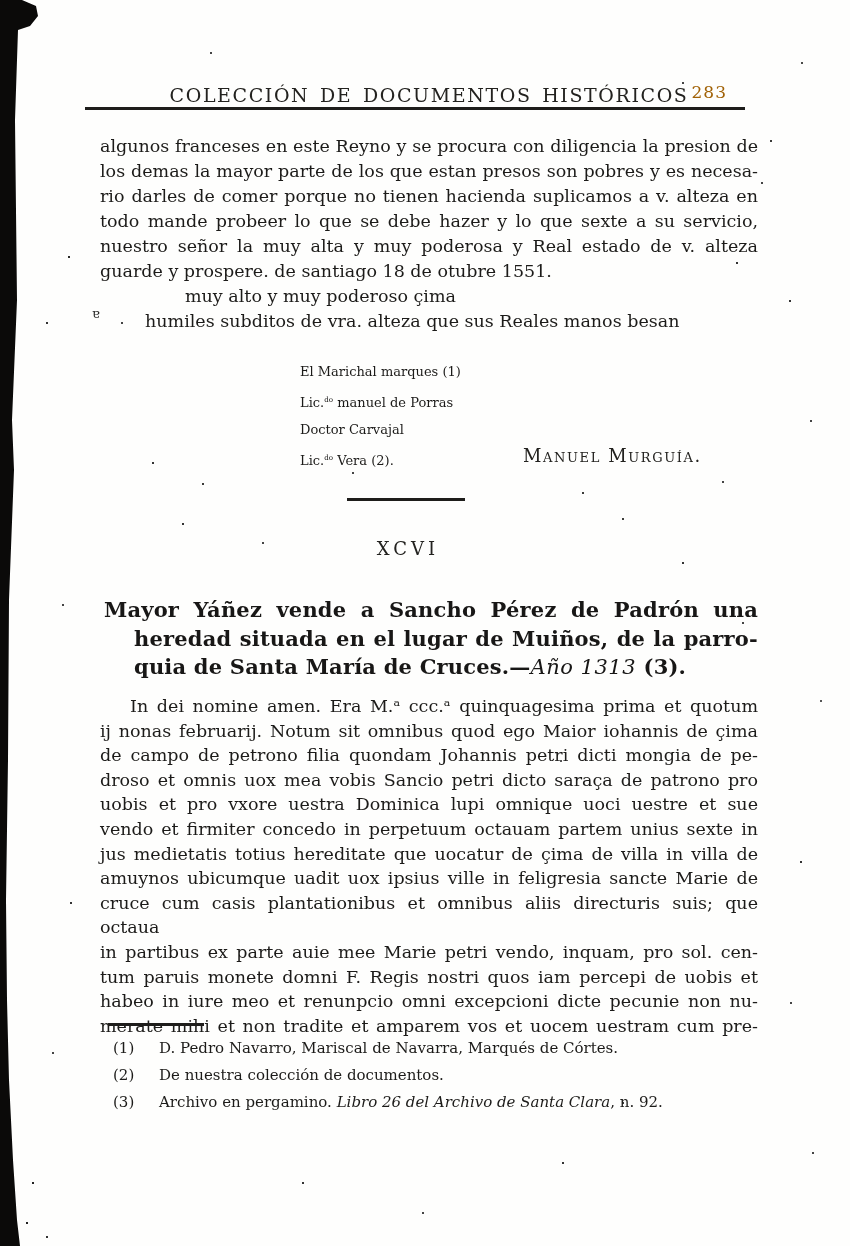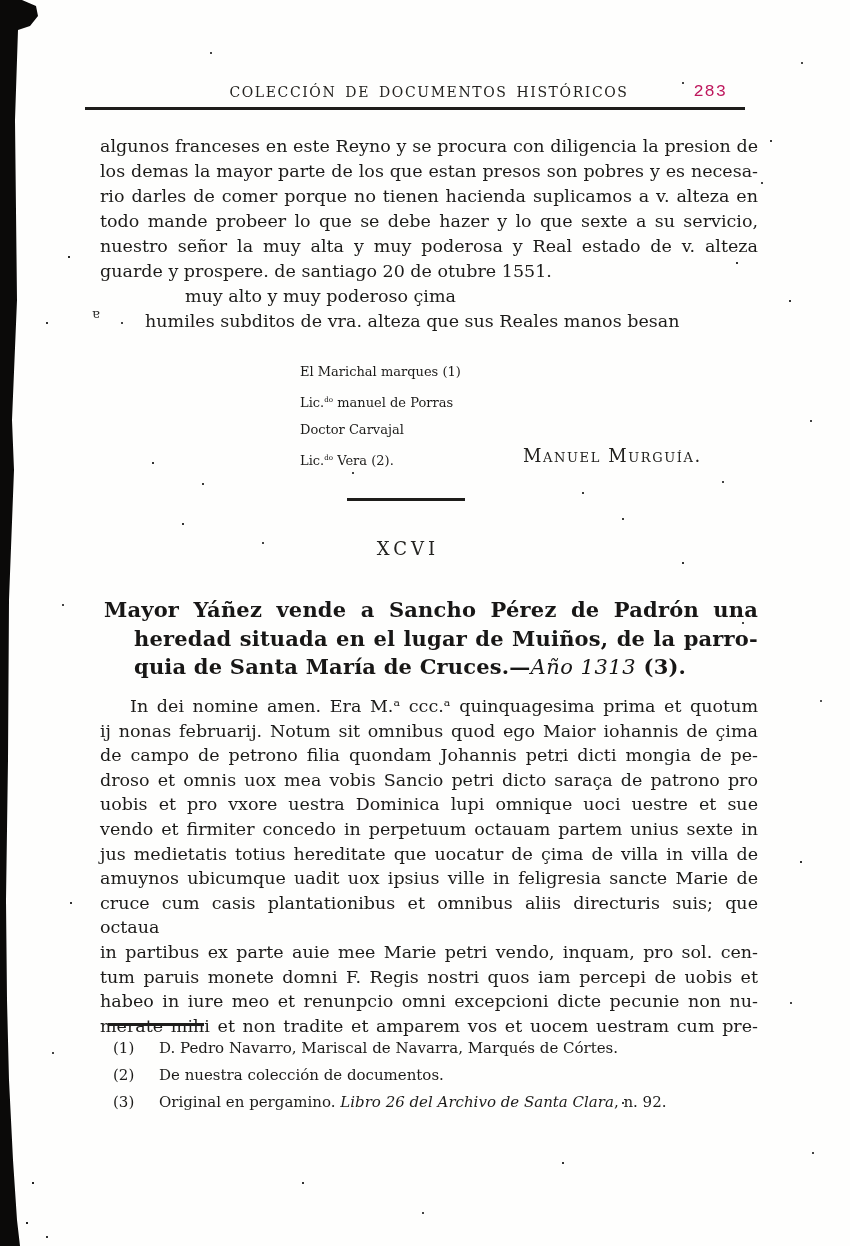--- a/index.html
+++ b/index.html
@@ -48,25 +48,25 @@
   .rule { position: absolute; background: #1e1d1b; }
   .header-rule { top: 107px; left: 85px; width: 660px; height: 3px; }
   .mid-rule    { top: 498px; left: 347px; width: 118px; height: 3px; }
   .fn-rule     { top: 1023px; left: 108px; width: 96px; height: 3px; }
 
   .running-header {
     position: absolute; top: 84px; left: 100px; width: 658px; height: 22px;
   }
   .rh-title {
     position: absolute; left: 0; right: 0; text-align: center;
-    font-size: 14px; letter-spacing: 1.6px; word-spacing: 3px; color: #23221f;
+    font-size: 19px; letter-spacing: 1.6px; word-spacing: 3px; color: #23221f;
   }
   .rh-page {
     position: absolute; right: 31px; top: -2px;
-    font-size: 17px; letter-spacing: 1px; color: #be185d; font-family: Liberation Mono, monospace;
+    font-size: 17px; letter-spacing: 1px; color: #a16207;
   }
 
   .para { position: absolute; left: 100px; width: 658px; font-size: 17.5px; }
   .para1 { top: 134px; line-height: 25px; }
   .latin { top: 694px; line-height: 24.6px; }
 
   .tl { white-space: nowrap; }
   .j  { white-space: normal; text-align: justify; text-align-last: justify; text-justify: inter-word; }
   .ind30 { padding-left: 30px; }
   .ind45 { padding-left: 45px; }
@@ -121,21 +121,21 @@
     <span class="rh-page">283</span>
   </div>
   <div class="rule header-rule"></div>
 
   <div class="para para1">
     <div class="tl j">algunos franceses en este Reyno y se procura con diligencia la presion de</div>
     <div class="tl j">los demas la mayor parte de los que estan presos son pobres y es necesa-</div>
     <div class="tl j">rio darles de comer porque no tienen hacienda suplicamos a v. alteza en</div>
     <div class="tl j">todo mande probeer lo que se debe hazer y lo que sexte a su servicio,</div>
     <div class="tl j">nuestro señor la muy alta y muy poderosa y Real estado de v. alteza</div>
-    <div class="tl">guarde y prospere. de santiago 20 de otubre 1551.</div>
+    <div class="tl">guarde y prospere. de santiago 18 de otubre 1551.</div>
     <div class="tl ind85">muy alto y muy poderoso çima</div>
     <div class="tl ind45">humiles subditos de vra. alteza que sus Reales manos besan</div>
   </div>
 
   <div class="sigs">
     <div class="tl">El Marichal marques (1)</div>
     <div class="tl"><span>Lic.</span><sup>do</sup><span> manuel de Porras</span></div>
     <div class="tl">Doctor Carvajal</div>
     <div class="tl"><span>Lic.</span><sup>do</sup><span> Vera (2).</span></div>
   </div>
@@ -174,19 +174,19 @@
     <div class="fn">
       <span class="fn-num">(1)</span>
       <span class="fn-text">D. Pedro Navarro, Mariscal de Navarra, Marqués de Córtes.</span>
     </div>
     <div class="fn">
       <span class="fn-num">(2)</span>
       <span class="fn-text">De nuestra colección de documentos.</span>
     </div>
     <div class="fn">
       <span class="fn-num">(3)</span>
-      <span class="fn-text"><span>Original en pergamino. </span><i>Libro 26 del Archivo de Santa Clara</i><span>, n. 92.</span></span>
+      <span class="fn-text"><span>Archivo en pergamino. </span><i>Libro 26 del Archivo de Santa Clara</i><span>, n. 92.</span></span>
     </div>
   </div>
 
   <div class="stray">ɐ</div>
 
 </div>
 
 </body></html>

